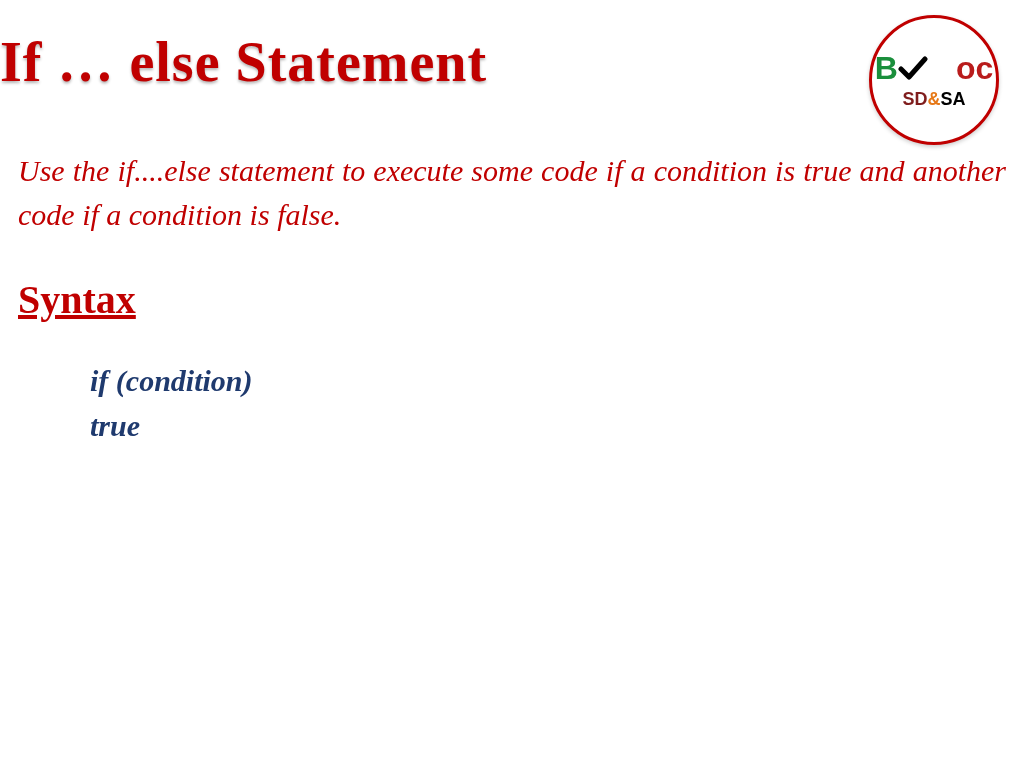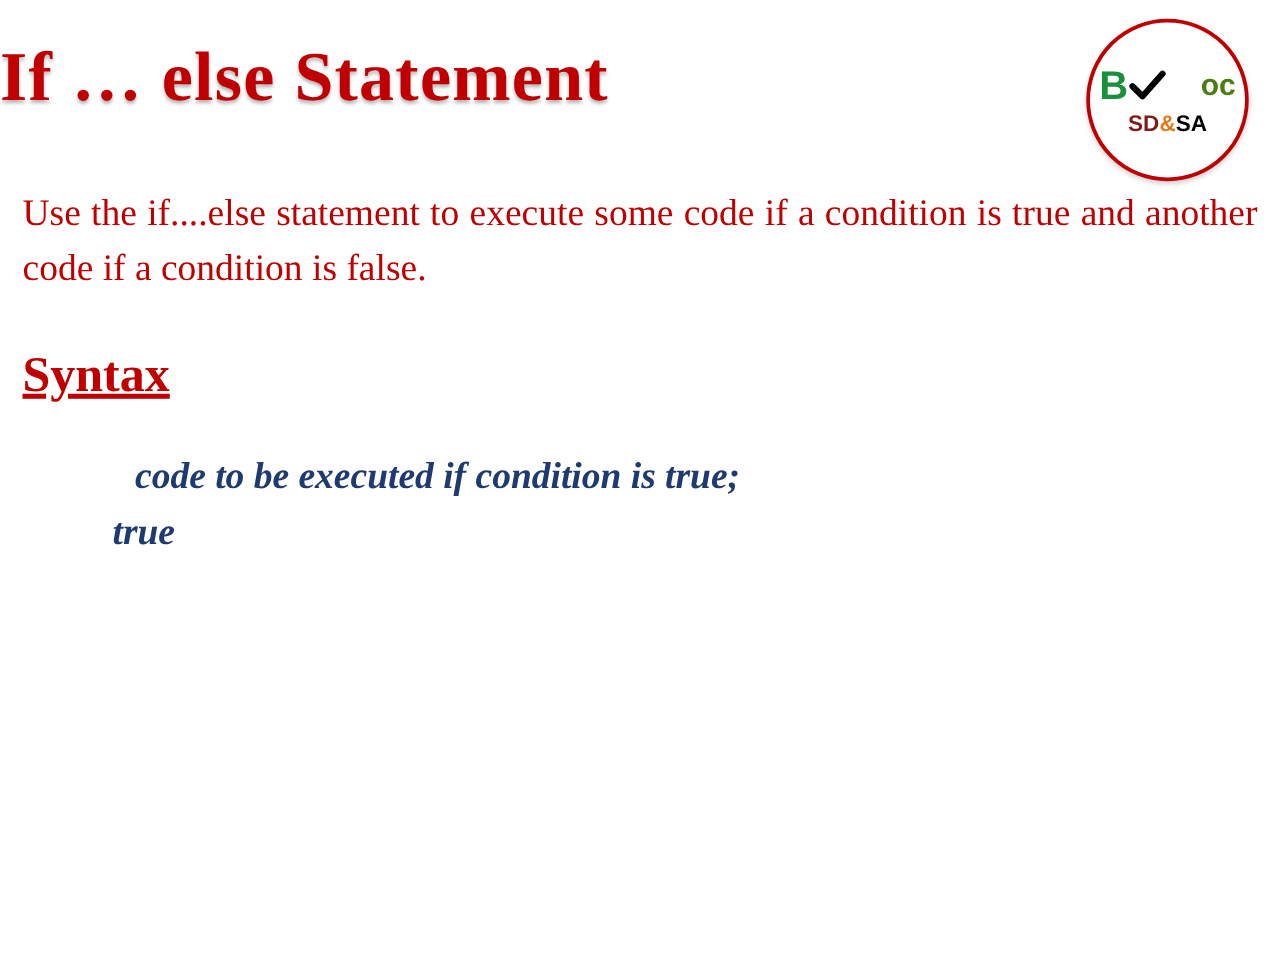--- a/index.html
+++ b/index.html
@@ -48,22 +48,22 @@
       color: #1a8f3c;
       font-size: 32px;
       font-family: Arial, sans-serif;
     }
     .logo-check {
       position: relative;
       width: 30px;
       height: 30px;
     }
     .logo-oc {
-      color: #4d7c0f;
-      font-size: 24px;
+      color: #b91c1c;
+      font-size: 32px;
       font-family: Arial, sans-serif;
       font-weight: bold;
       margin-left: 28px;
     }
     .logo-bottom {
       font-family: Arial, sans-serif;
       font-size: 18px;
       font-weight: bold;
       margin-top: 2px;
     }
@@ -76,20 +76,21 @@
     .logo-sa {
       color: #000000;
     }
     .description {
       margin: 55px 18px 0 18px;
       font-size: 30px;
       color: #c00000;
       font-family: Georgia, 'Times New Roman', serif;
       line-height: 1.45;
       text-align: justify;
+      font-style: italic;
     }
     .syntax-heading {
       margin: 40px 0 0 18px;
       font-size: 40px;
       font-weight: bold;
       color: #c00000;
       text-decoration: underline;
       font-family: Georgia, 'Times New Roman', serif;
     }
     .code-block {
@@ -123,15 +124,15 @@
   </div>
 </div>
 
 <h1 class="title">If … else Statement</h1>
 
 <p class="description">Use the if....else statement to execute some code if a condition is true and another code if a condition is false.</p>
 
 <h2 class="syntax-heading">Syntax</h2>
 
 <div class="code-block">
-  <div class="code-line-indent">code to be executed if condition is true;</div>
+  <div>if (condition)</div>
   <div>true</div>
 </div>
 
 </body></html>

